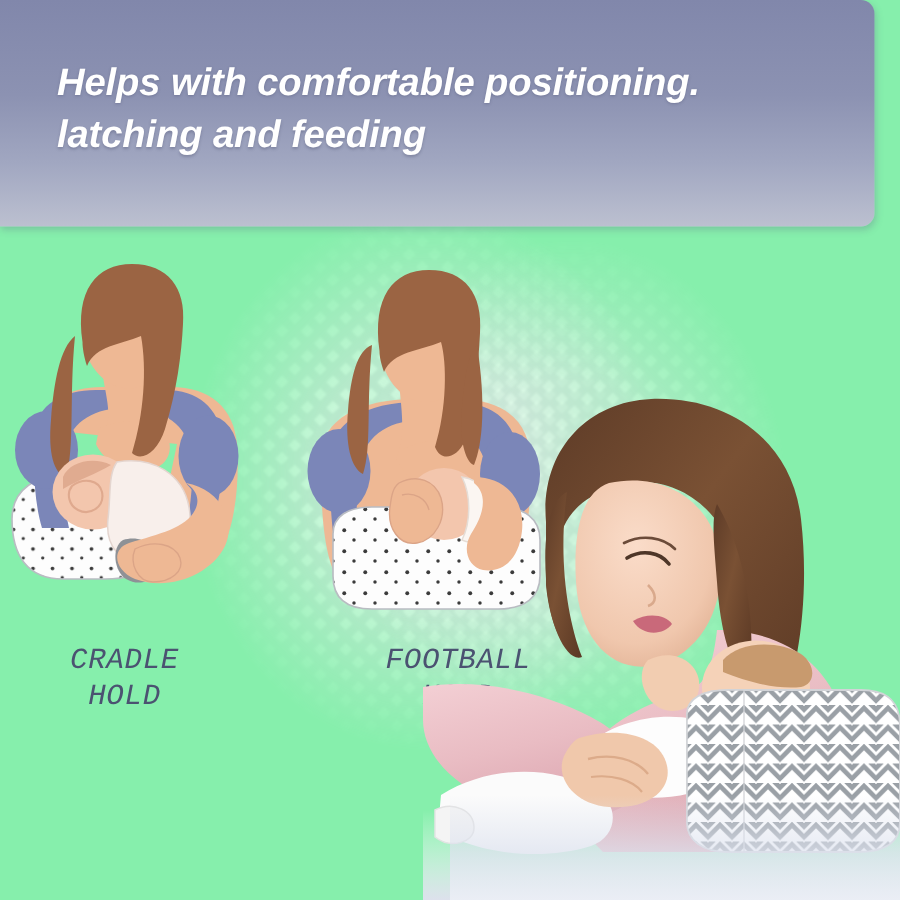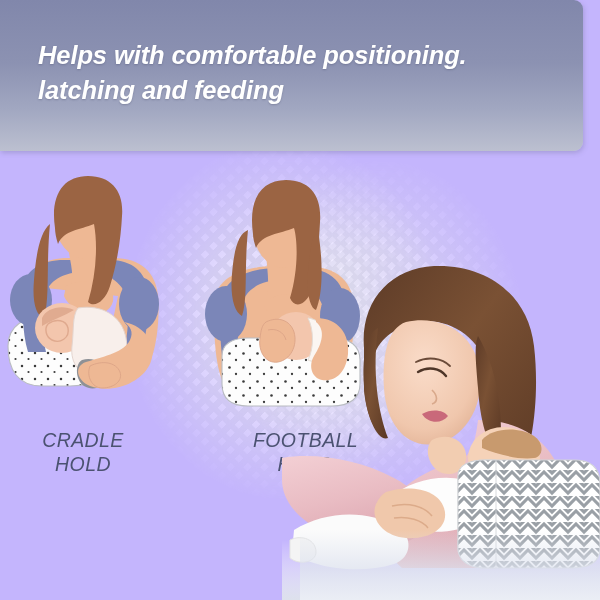--- a/index.html
+++ b/index.html
@@ -10,21 +10,21 @@
     height: 600px;
     overflow: hidden;
     background: #ffffff;
     font-family: "Liberation Sans", sans-serif;
   }
 
   #product-image {
     position: relative;
     width: 600px;
     height: 600px;
-    background: #c4b5fd;
+    background: #86efac;
     overflow: hidden;
   }
 
   
   .chevron-backdrop {
     position: absolute;
     left: 120px;
     top: 140px;
     width: 330px;
     height: 400px;
@@ -83,20 +83,21 @@
   .hold-label {
     position: absolute;
     color: #4b5271;
     font-size: 19.5px;
     font-style: italic;
     font-weight: normal;
     line-height: 1.24;
     text-align: center;
     letter-spacing: 0.4px;
     white-space: pre-line;
+    font-family: Liberation Mono, monospace;
   }
   .label-cradle   { left: 8px;   top: 428px; width: 150px; }
   .label-football { left: 223px; top: 428px; width: 165px; }
 
   
   .photo-region {
     position: absolute;
     left: 282px;
     top: 262px;
     width: 318px;

